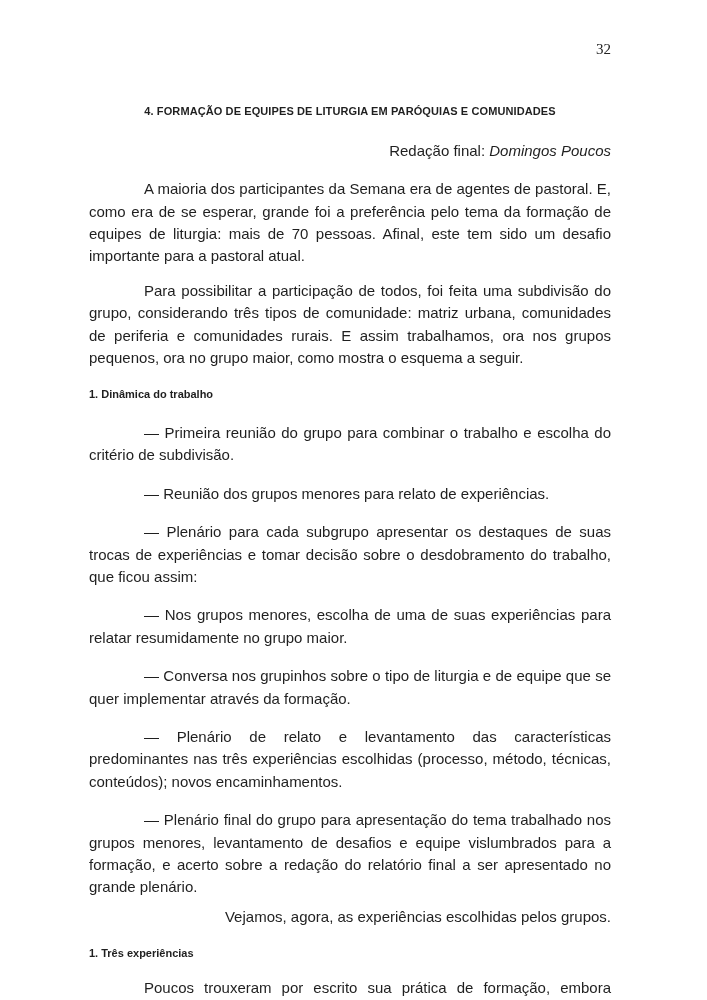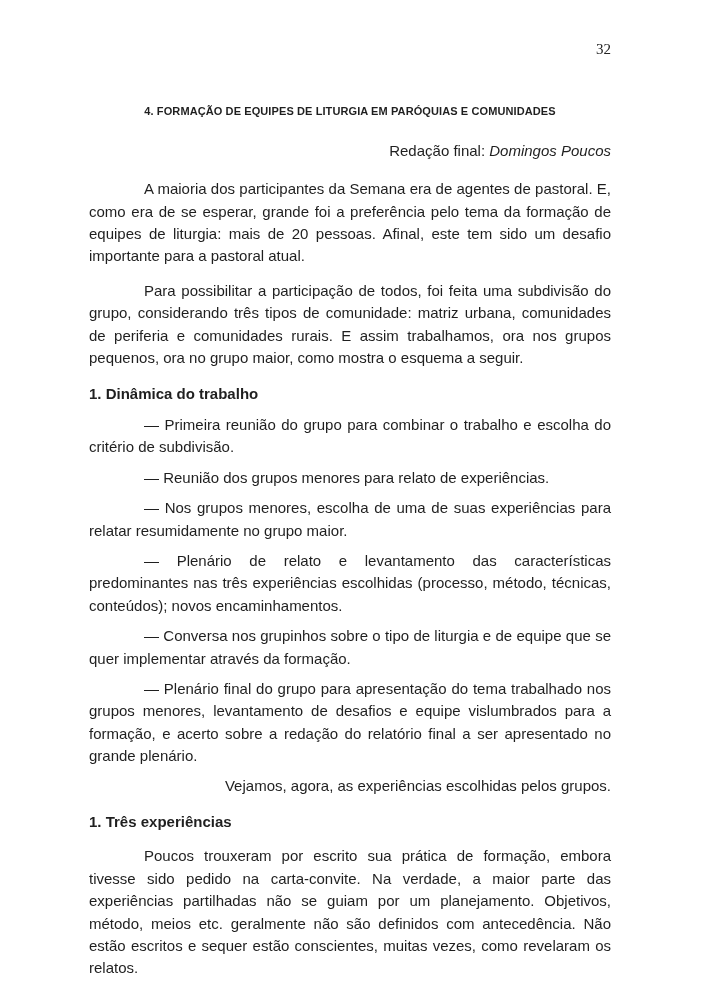--- a/index.html
+++ b/index.html
@@ -43,55 +43,56 @@
   .byline .author {
     font-style: italic;
   }
   p.body {
     margin: 0;
     text-align: justify;
     text-indent: 55px;
   }
   p.p-first   { margin-top: 16px; }
   p.p-next    { margin-top: 12px; }
-  p.item      { margin-top: 8px; }
+  p.item      { margin-top: 16px; }
   p.closing   { margin-top: 7px; text-align: right; }
   h2.section-heading {
-    font-size: 15px;
+    font-size: 11px;
     font-weight: bold;
     margin: 14px 0 0 0;
     text-align: left;
   }
   p.sec2-lead { margin-top: 12px; }
 </style>
 </head>
 <body>
 
 <div class="page">
 
   <div class="page-number">32</div>
 
   <h1 class="doc-title">4. FORMAÇÃO DE EQUIPES DE LITURGIA EM PARÓQUIAS E COMUNIDADES</h1>
 
   <div class="byline">
     <span>Redação final:</span>
     <span class="author">Domingos Poucos</span>
   </div>
 
-  <p class="body p-first">A maioria dos participantes da Semana era de agentes de pastoral. E, como era de se esperar, grande foi a preferência pelo tema da formação de equipes de liturgia: mais de 20 pessoas. Afinal, este tem sido um desafio importante para a pastoral atual.</p>
+  <p class="body p-first">A maioria dos participantes da Semana era de agentes de pastoral. E, como era de se esperar, grande foi a preferência pelo tema da formação de equipes de liturgia: mais de 70 pessoas. Afinal, este tem sido um desafio importante para a pastoral atual.</p>
 
   <p class="body p-next">Para possibilitar a participação de todos, foi feita uma subdivisão do grupo, considerando três tipos de comunidade: matriz urbana, comunidades de periferia e comunidades rurais. E assim trabalhamos, ora nos grupos pequenos, ora no grupo maior, como mostra o esquema a seguir.</p>
 
   <h2 class="section-heading">1. Dinâmica do trabalho</h2>
 
   <p class="body item">— Primeira reunião do grupo para combinar o trabalho e escolha do critério de subdivisão.</p>
   <p class="body item">— Reunião dos grupos menores para relato de experiências.</p>
+  <p class="body item">— Plenário para cada subgrupo apresentar os destaques de suas trocas de experiências e tomar decisão sobre o desdobramento do trabalho, que ficou assim:</p>
   <p class="body item">— Nos grupos menores, escolha de uma de suas experiências para relatar resumidamente no grupo maior.</p>
+  <p class="body item">— Conversa nos grupinhos sobre o tipo de liturgia e de equipe que se quer implementar através da formação.</p>
   <p class="body item">— Plenário de relato e levantamento das características predominantes nas três experiências escolhidas (processo, método, técnicas, conteúdos); novos encaminhamentos.</p>
-  <p class="body item">— Conversa nos grupinhos sobre o tipo de liturgia e de equipe que se quer implementar através da formação.</p>
   <p class="body item">— Plenário final do grupo para apresentação do tema trabalhado nos grupos menores, levantamento de desafios e equipe vislumbrados para a formação, e acerto sobre a redação do relatório final a ser apresentado no grande plenário.</p>
 
   <p class="body closing">Vejamos, agora, as experiências escolhidas pelos grupos.</p>
 
   <h2 class="section-heading">1. Três experiências</h2>
 
   <p class="body sec2-lead">Poucos trouxeram por escrito sua prática de formação, embora tivesse sido pedido na carta-convite. Na verdade, a maior parte das experiências partilhadas não se guiam por um planejamento. Objetivos, método, meios etc. geralmente não são definidos com antecedência. Não estão escritos e sequer estão conscientes, muitas vezes, como revelaram os relatos.</p>
 
 </div>
 

